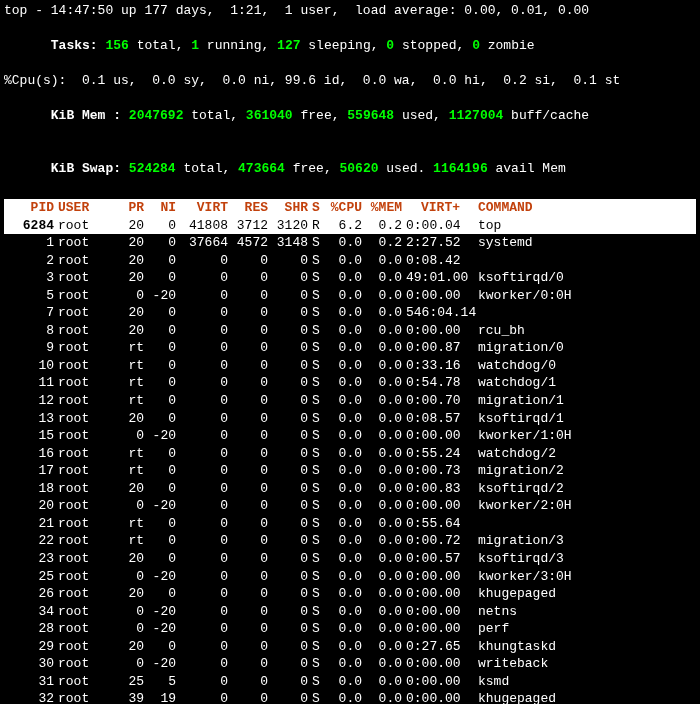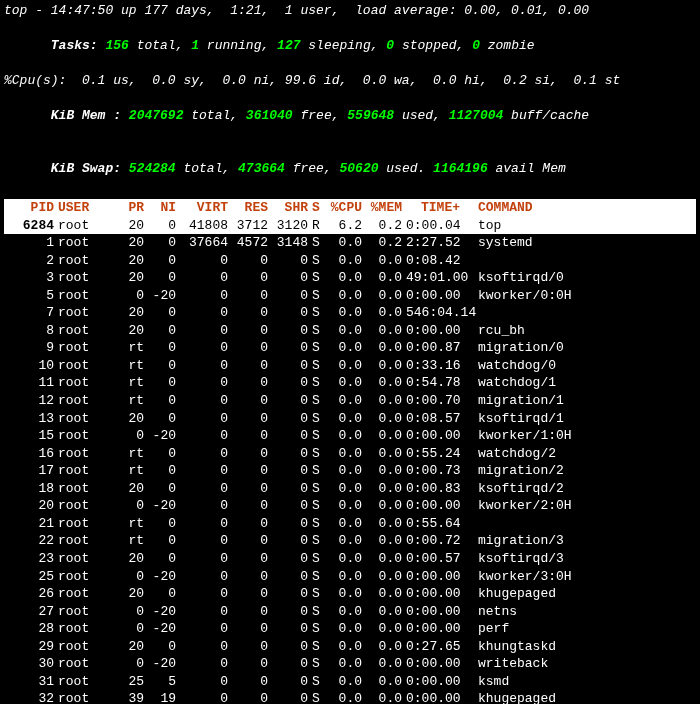--- a/index.html
+++ b/index.html
@@ -18,21 +18,20 @@
       overflow: hidden;
     }
     .terminal {
       background: #000000;
       padding: 2px 4px;
       width: 700px;
     }
     .header-section {
       color: #ffffff;
       margin-bottom: 0;
-      font-style: italic;
     }
     .header-line {
       white-space: pre;
       font-size: 13px;
     }
     .table-container {
       margin-top: 4px;
     }
     .table-header {
       background-color: #ffffff;
@@ -103,21 +102,21 @@
       <span class="col-pid">PID</span>
       <span class="col-user">USER</span>
       <span class="col-pr">PR</span>
       <span class="col-ni">NI</span>
       <span class="col-virt">VIRT</span>
       <span class="col-res">RES</span>
       <span class="col-shr">SHR</span>
       <span class="col-s">S</span>
       <span class="col-cpu">%CPU</span>
       <span class="col-mem">%MEM</span>
-      <span class="col-time">TIME+</span>
+      <span class="col-time">VIRT+</span>
       <span class="col-cmd">COMMAND</span>
     </div>
 
     <div id="table-body">
         <div class="table-row highlight-row">
     <span class="col-pid">6284</span>
     <span class="col-user">root</span>
     <span class="col-pr">20</span>
     <span class="col-ni">0</span>
     <span class="col-virt">41808</span>
@@ -414,21 +413,21 @@
     <span class="col-virt">0</span>
     <span class="col-res">0</span>
     <span class="col-shr">0</span>
     <span class="col-s">S</span>
     <span class="col-cpu">0.0</span>
     <span class="col-mem">0.0</span>
     <span class="col-time">0:00.00</span>
     <span class="col-cmd">khugepaged</span>
   </div>
         <div class="table-row">
-    <span class="col-pid">27</span>
+    <span class="col-pid">34</span>
     <span class="col-user">root</span>
     <span class="col-pr">0</span>
     <span class="col-ni">-20</span>
     <span class="col-virt">0</span>
     <span class="col-res">0</span>
     <span class="col-shr">0</span>
     <span class="col-s">S</span>
     <span class="col-cpu">0.0</span>
     <span class="col-mem">0.0</span>
     <span class="col-time">0:00.00</span>

